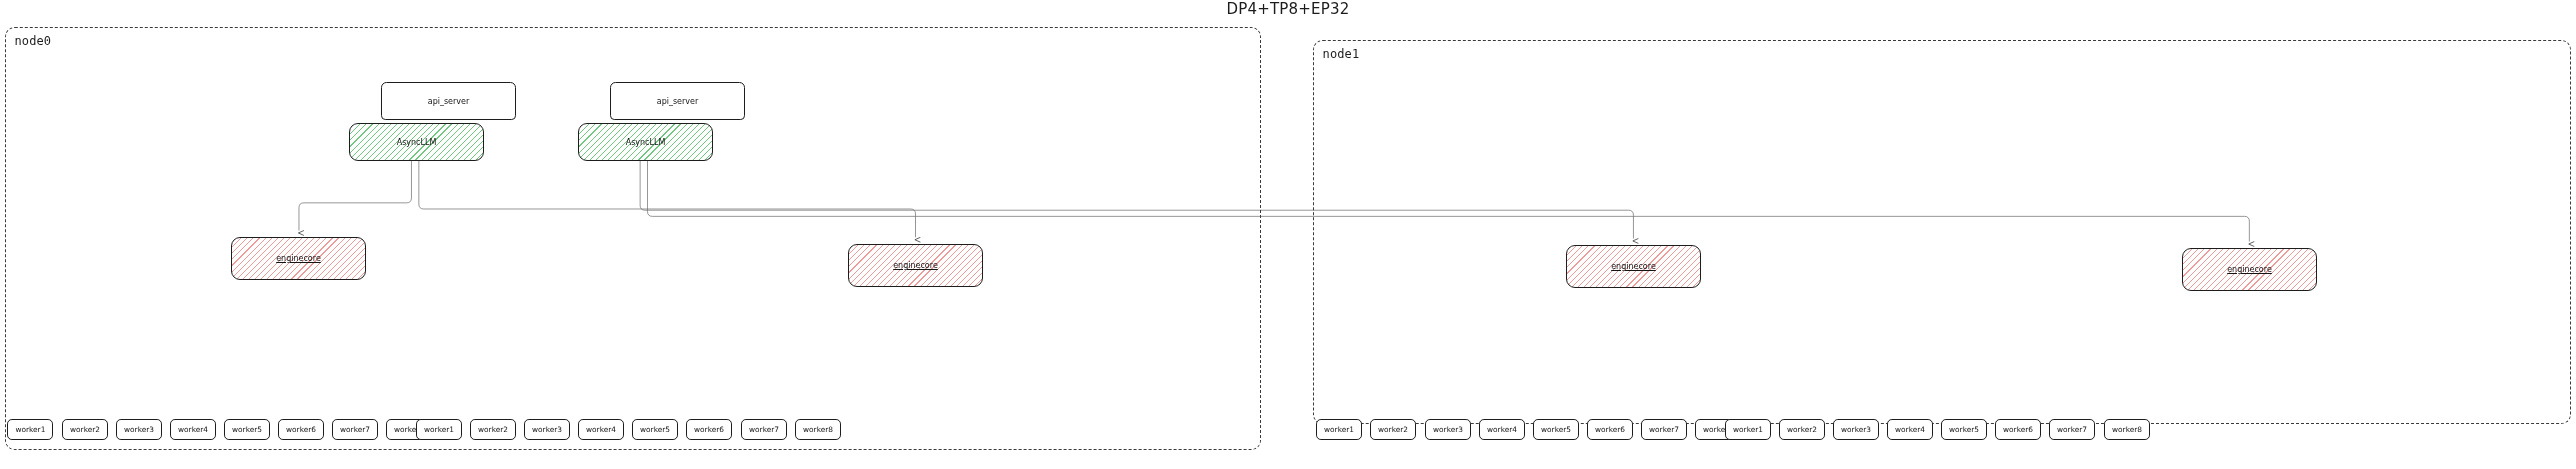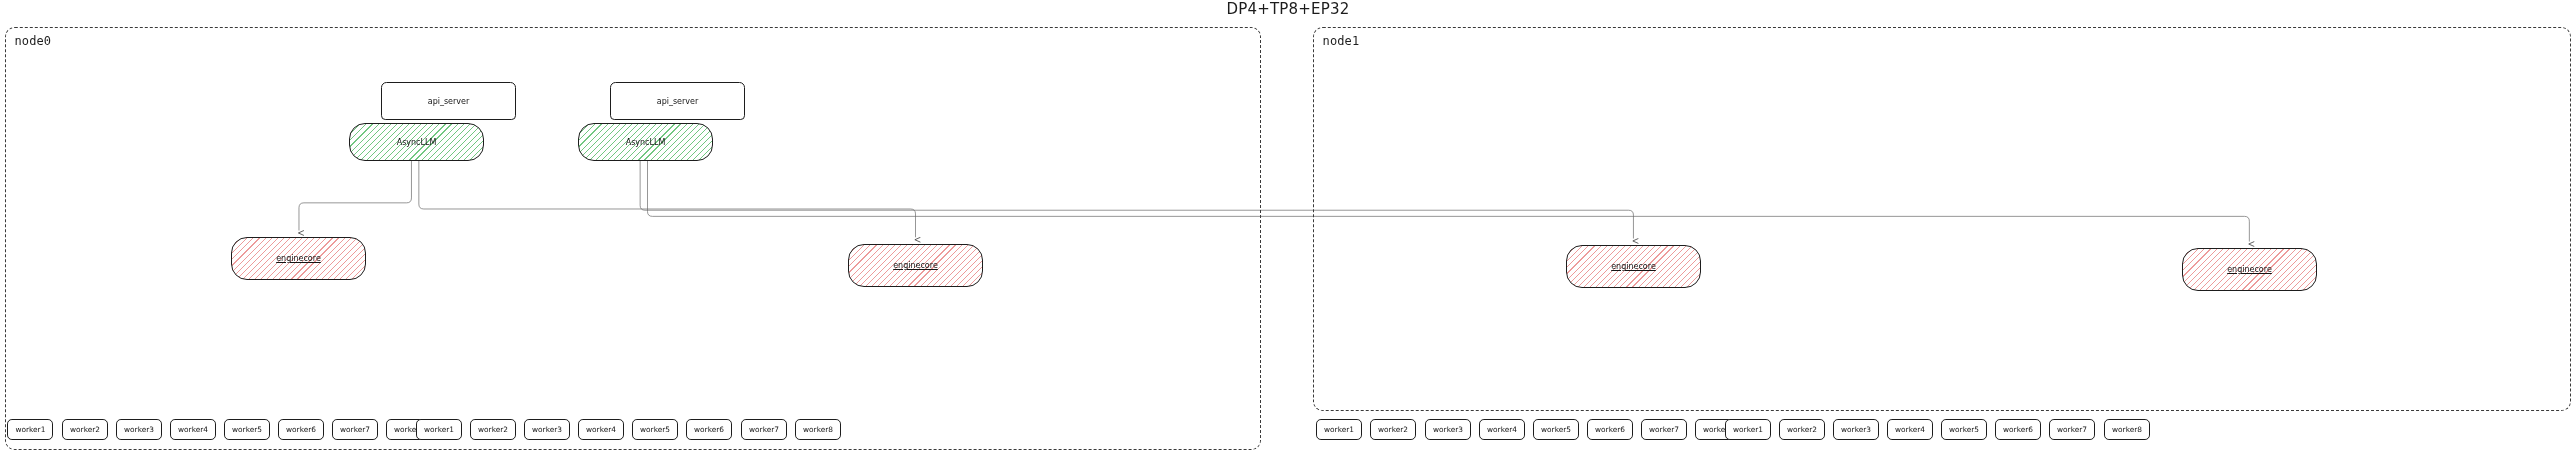--- a/index.html
+++ b/index.html
@@ -26,21 +26,21 @@
     position:absolute;left:8.6px;top:5.5px;
     font-size:12px;color:#1f1f1f;
     font-family:"DejaVu Sans Mono","Liberation Mono",monospace;
     letter-spacing:0.1px;
   }
 
   
   .box{
     position:absolute;box-sizing:border-box;
     border:1px solid #1d1d1d;
-    border-radius:16px;
+    border-radius:9px;
     background:#ffffff;
     display:flex;align-items:center;justify-content:center;
     font-size:8px;color:#141414;
     white-space:nowrap;
   }
   .box.small{font-size:7.4px;border-radius:4.9px;border-width:0.9px;}
 
   
   .box.api{border-radius:5.5px 5.5px 4.3px 4.3px;margin-left:32px;}
 
@@ -167,21 +167,21 @@
       <span>worker6</span>
     </div>
     <div class="box small" style="left: 741px; top: 419px; width: 46px; height: 21px;">
       <span>worker7</span>
     </div>
     <div class="box small" style="left: 795px; top: 419px; width: 46px; height: 21px;">
       <span>worker8</span>
     </div>
   </div>
 
-<div class="node" style="left:1313px;top:27px;width:1258px;height:384px;">
+<div class="node" style="left:1313px;top:40px;width:1258px;height:384px;">
   <div class="node-label">node1</div>
 </div>
 
 <div class="box hatch-red" style="left:1566px;top:245px;width:135px;height:43px;">
   <span>enginecore</span>
 </div>
 <div class="box hatch-red" style="left:2182px;top:248px;width:135px;height:43px;">
   <span>enginecore</span>
 </div>
 

